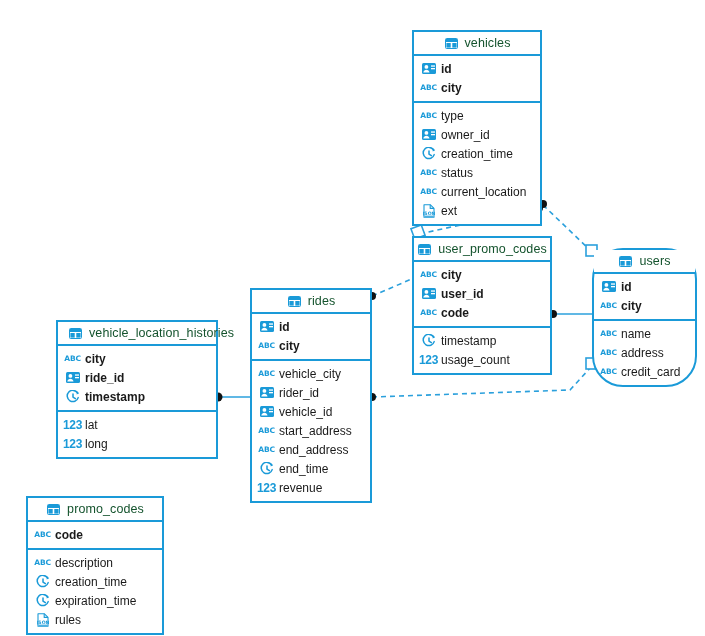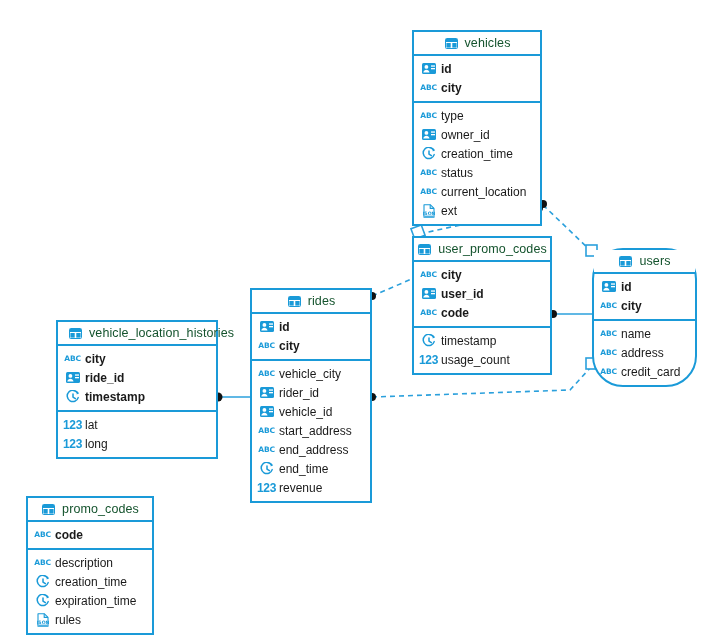--- a/index.html
+++ b/index.html
@@ -458,21 +458,21 @@
           <span class="ic ic-123">123</span>
           <span class="field-name">lat</span>
         </div>
         <div class="field">
           <span class="ic ic-123">123</span>
           <span class="field-name">long</span>
         </div>
       </div>
   </div>
 
-  <div class="entity" style="left:26px; top:496px; width:128px;">
+  <div class="entity" style="left:26px; top:496px; width:138px;">
     <div class="entity-header">
       <span class="ic">
         <svg width="13" height="11" viewBox="0 0 13 11">
           <rect x="0.5" y="0.5" width="12" height="10" rx="1" fill="#ffffff" stroke="#1a9ad8" stroke-width="1"></rect>
           <rect x="1" y="1" width="11" height="3" fill="#1a9ad8"></rect>
           <rect x="1.4" y="5" width="4.3" height="4.6" fill="#1a9ad8"></rect>
           <rect x="7.3" y="5" width="4.3" height="4.6" fill="#1a9ad8"></rect>
         </svg>
       </span>
       <span class="entity-title">promo_codes</span>

